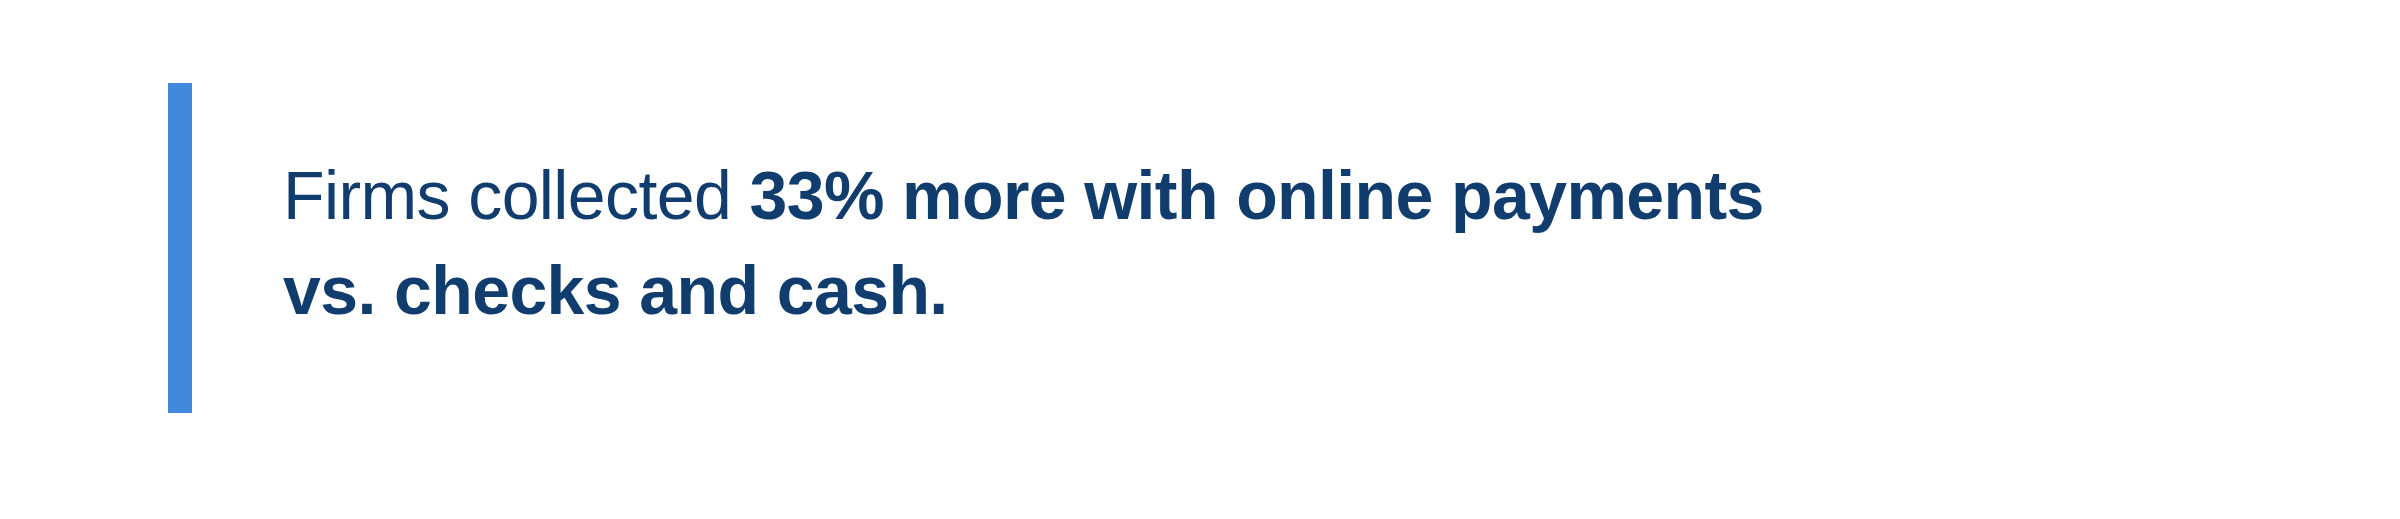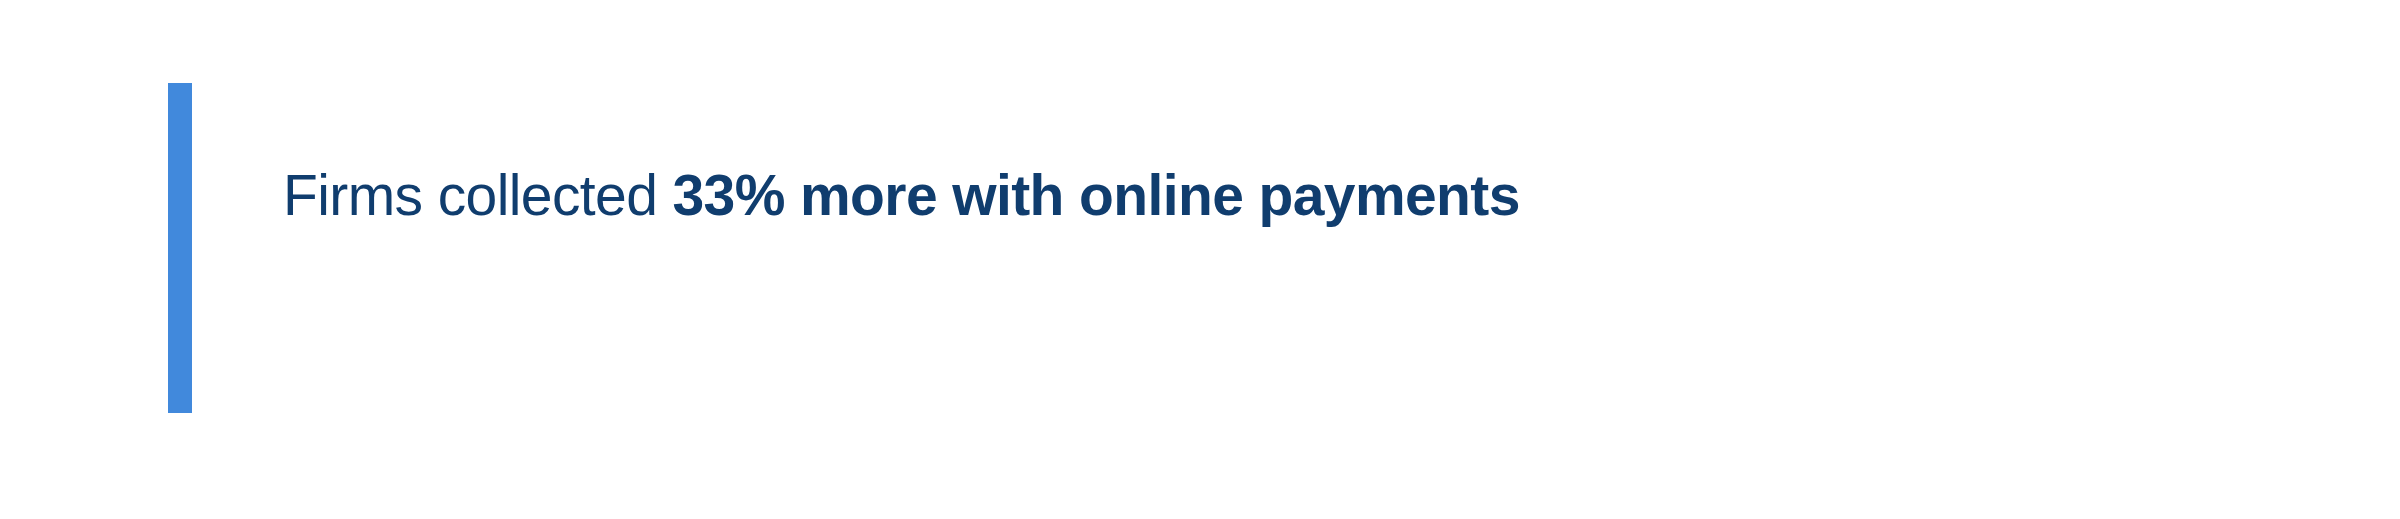--- a/index.html
+++ b/index.html
@@ -38,21 +38,21 @@
     left: 283px;
     top: 148px;
     width: 2000px;
   }
 
   .quote-line {
     margin: 0;
     padding: 0;
     color: #103d6e;
     font-family: "Liberation Sans", sans-serif;
-    font-size: 57px;
+    font-size: 68px;
     line-height: 95px;
     letter-spacing: -0.6px;
     white-space: nowrap;
   }
 
   .quote-line .lead {
     font-weight: 400;
   }
 
   .quote-line .emphasis {
@@ -63,16 +63,17 @@
 <body>
 
 <div class="callout">
 
   <div class="accent-bar"></div>
 
   <div class="quote-block">
 
     <p class="quote-line"><span class="lead">Firms collected </span><span class="emphasis">33% more with online payments</span></p>
 
+    <p class="quote-line"><span class="emphasis">vs. checks and cash.</span></p>
 
   </div>
 
 </div>
 
 </body></html>

